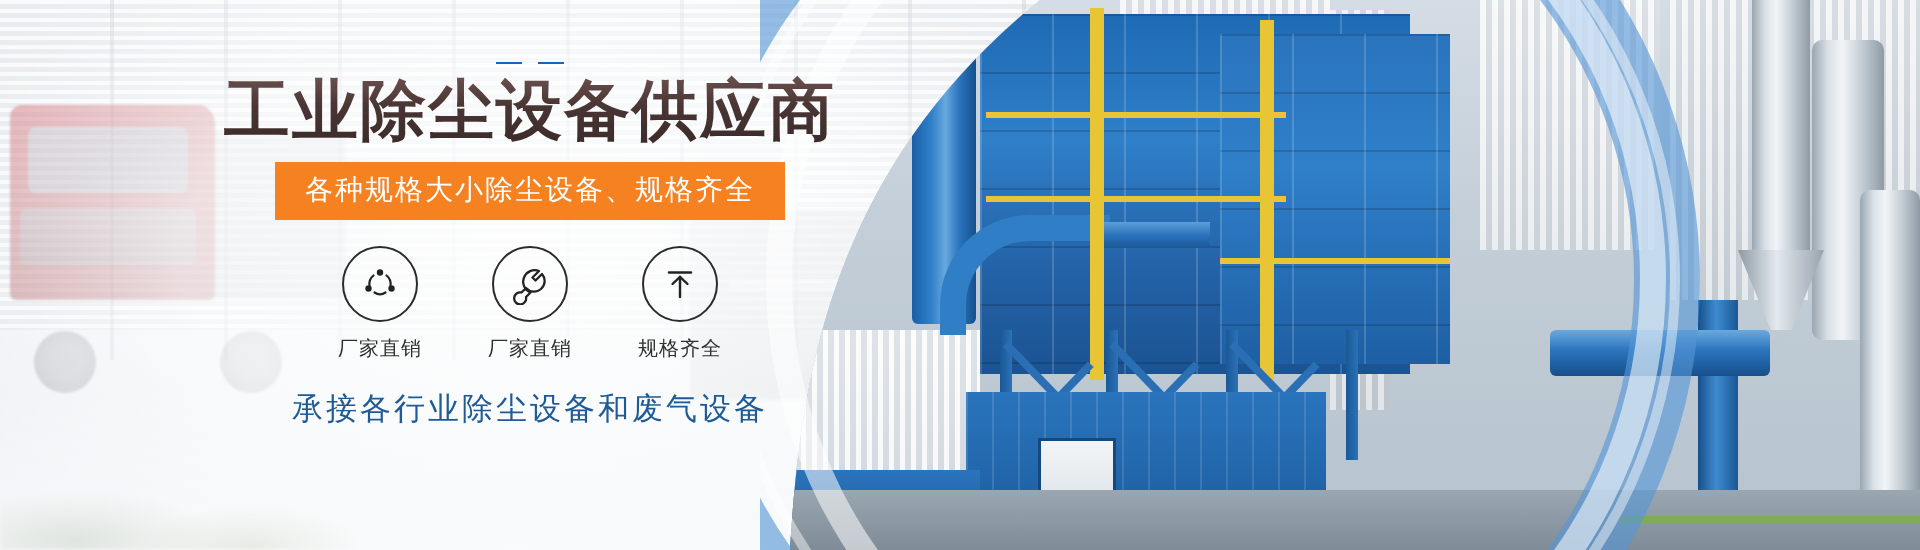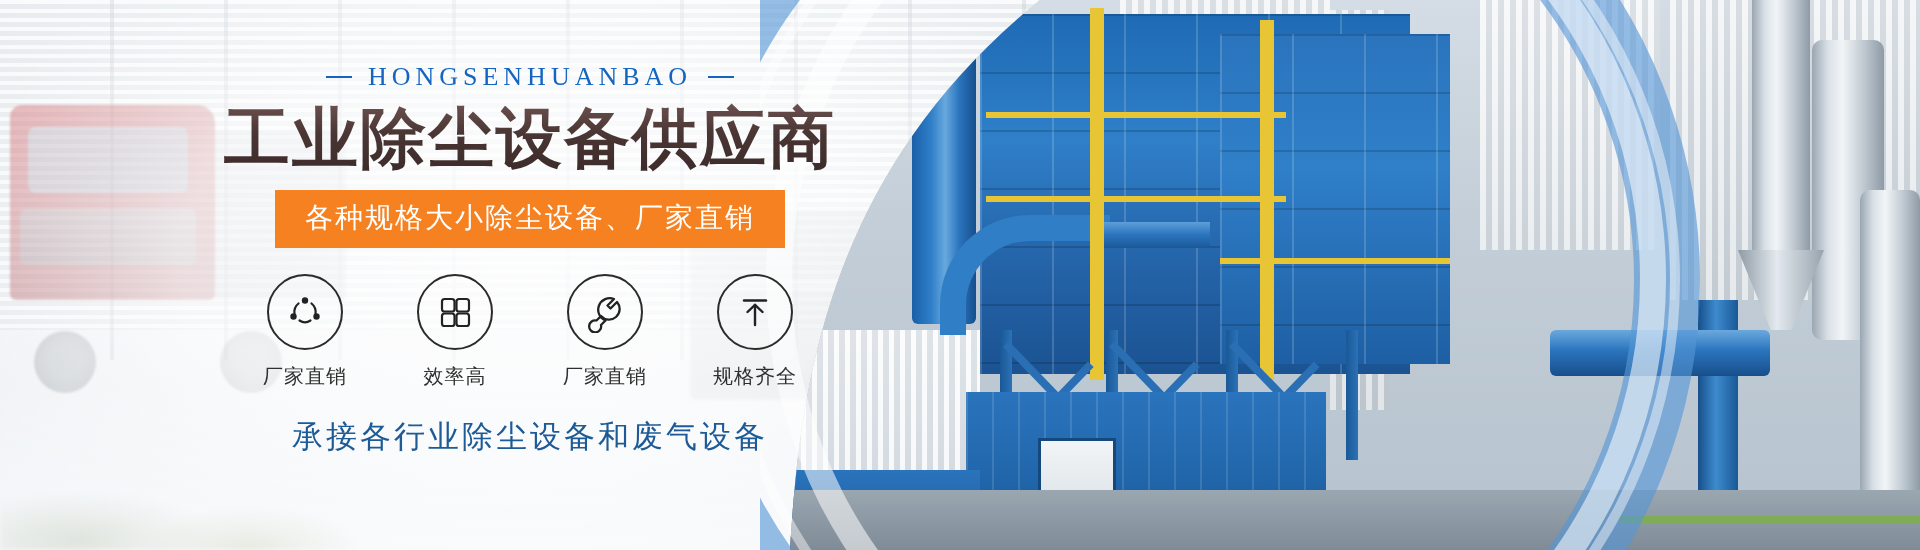--- a/index.html
+++ b/index.html
@@ -378,55 +378,43 @@
   <div style="position:absolute;left:760px;top:0;width:1160px;height:550px;overflow:hidden;pointer-events:none;">
     <div class="arc"></div>
     <div class="arc-white"></div>
     <div class="arc2"></div>
   </div>
 
   <div class="content">
 
     <div class="eyebrow">
       <span class="dash"></span>
-      <span>HONGSENHUANBAO</span>
       <span class="dash"></span>
     </div>
 
     <div class="title">工业除尘设备供应商</div>
 
-    <div class="subbar">各种规格大小除尘设备、厂家直销</div>
+    <div class="subbar">各种规格大小除尘设备、规格齐全</div>
 
     <div class="features">
 
       <div class="feature">
         <div class="fcircle">
           <svg width="40" height="40" viewBox="0 0 40 40">
             <path d="M13.5 11.5 A11 11 0 0 0 9.5 21.5" fill="none" stroke="#222" stroke-width="2.2" stroke-linecap="round"></path>
             <path d="M26.5 11.5 A11 11 0 0 1 30.5 21.5" fill="none" stroke="#222" stroke-width="2.2" stroke-linecap="round"></path>
             <path d="M14.5 28.5 A10 10 0 0 0 25.5 28.5" fill="none" stroke="#222" stroke-width="2.2" stroke-linecap="round"></path>
             <circle cx="20" cy="8.5" r="3.2" fill="#222"></circle>
             <circle cx="8.5" cy="24.5" r="3.2" fill="#222"></circle>
             <circle cx="31.5" cy="24.5" r="3.2" fill="#222"></circle>
           </svg>
         </div>
         <div class="flabel">厂家直销</div>
       </div>
 
-      <div class="feature">
-        <div class="fcircle">
-          <svg width="40" height="40" viewBox="0 0 40 40">
-            <rect x="7" y="7" width="12.5" height="12.5" rx="2.6" fill="none" stroke="#222" stroke-width="2.2"></rect>
-            <rect x="21.5" y="7" width="12.5" height="12.5" rx="2.6" fill="none" stroke="#222" stroke-width="2.2"></rect>
-            <rect x="7" y="21.5" width="12.5" height="12.5" rx="2.6" fill="none" stroke="#222" stroke-width="2.2"></rect>
-            <rect x="21.5" y="21.5" width="12.5" height="12.5" rx="2.6" fill="none" stroke="#222" stroke-width="2.2"></rect>
-          </svg>
-        </div>
-        <div class="flabel">效率高</div>
-      </div>
 
       <div class="feature">
         <div class="fcircle">
           <svg width="42" height="42" viewBox="0 0 42 42">
             <path d="M30 8 L23.5 14.5 L26.5 17.5 L33 11 A10.5 10.5 0 0 1 17 25 L12.5 29.5 A6 6 0 1 0 17 34 L21.5 29.5 A10.5 10.5 0 0 1 30 8 Z" fill="none" stroke="#222" stroke-width="2.3" stroke-linejoin="round" stroke-linecap="round"></path>
           </svg>
         </div>
         <div class="flabel">厂家直销</div>
       </div>
 

